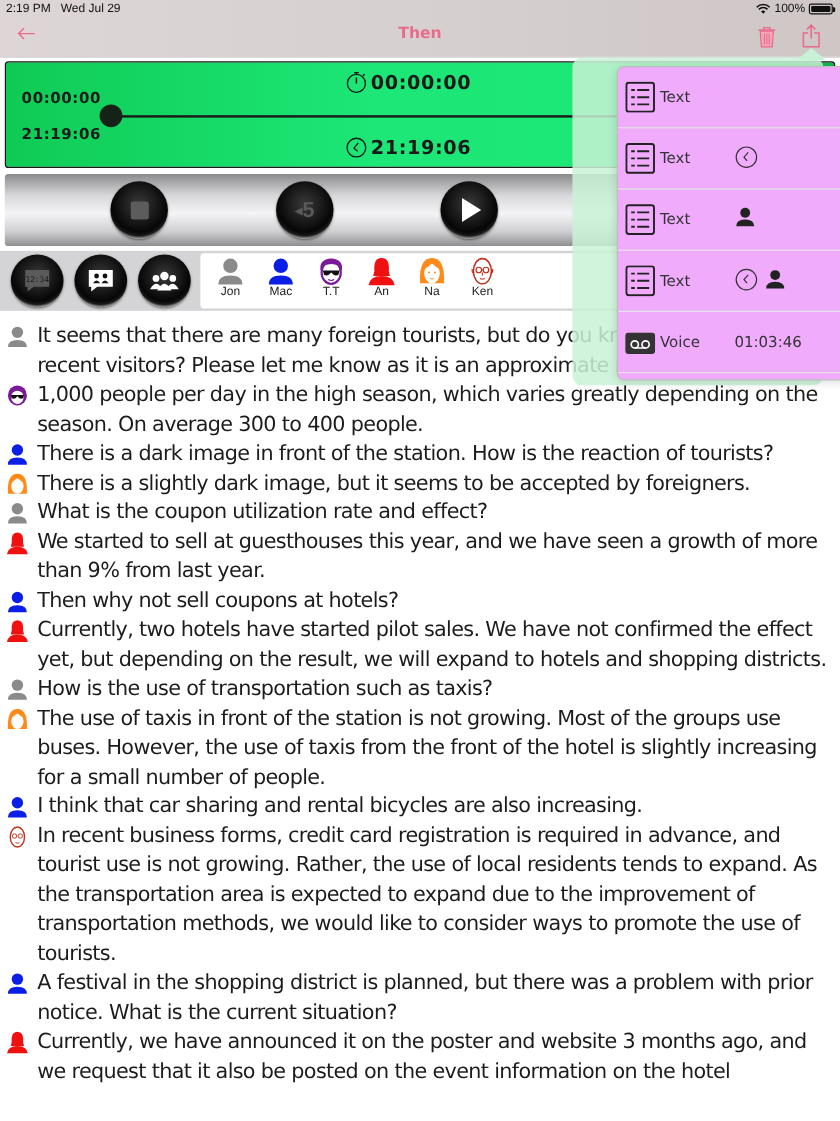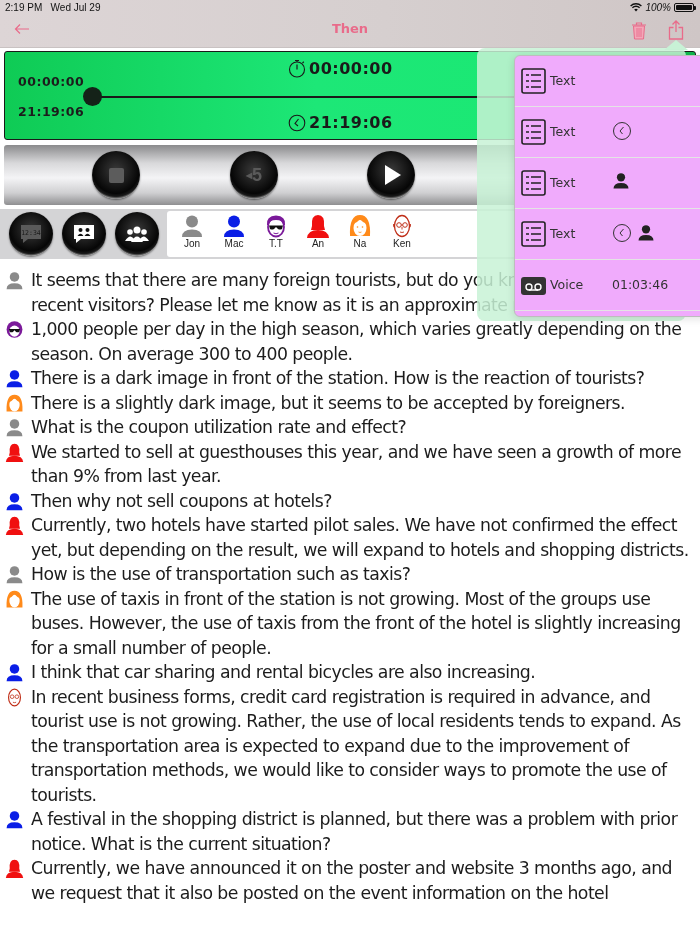--- a/index.html
+++ b/index.html
@@ -6,21 +6,21 @@
   html, body { width: 700px; height: 934px; overflow: hidden; background: #ffffff; }
   body { font-family: "DejaVu Sans", sans-serif; position: relative; }
 
   
   .topbar {
     position: absolute; left: 0; top: 0; width: 700px; height: 48px;
     background: linear-gradient(90deg, #ddd5d6 0%, #d6cfcf 55%, #cfc6c6 100%);
     border-bottom: 1px solid #c9c2c2;
   }
   .status-time { position: absolute; left: 5px; top: 2px; font-size: 10px; color: #111; font-family: "Liberation Sans", sans-serif; }
-  .status-right { position: absolute; right: 6px; top: 2px; font-size: 10px; color: #111; display: flex; align-items: center; gap: 3px; font-family: "Liberation Sans", sans-serif; font-style: italic; }
+  .status-right { position: absolute; right: 6px; top: 2px; font-size: 10px; color: #111; display: flex; align-items: center; gap: 3px; font-family: "Liberation Sans", sans-serif; }
   .battery { width: 20px; height: 9px; border: 1px solid #111; border-radius: 2px; position: relative; padding: 1px; }
   .battery .fill { width: 100%; height: 100%; background: #111; border-radius: 1px; }
   .battery::after { content: ""; position: absolute; right: -3px; top: 2px; width: 2px; height: 4px; background: #111; border-radius: 0 1px 1px 0; }
   .back-btn { position: absolute; left: 14px; top: 20px; font-size: 18px; color: #e96b8a; line-height: 18px; cursor: pointer; }
   .nav-title { position: absolute; left: 0; width: 700px; top: 21px; text-align: center; font-size: 13px; color: #e96b8a; font-weight: bold; }
   .trash-btn { position: absolute; left: 631px; top: 21px; width: 16px; height: 19px; cursor: pointer; }
   .share-btn { position: absolute; left: 668px; top: 20px; width: 16px; height: 20px; cursor: pointer; }
 
   
   .time-panel {

